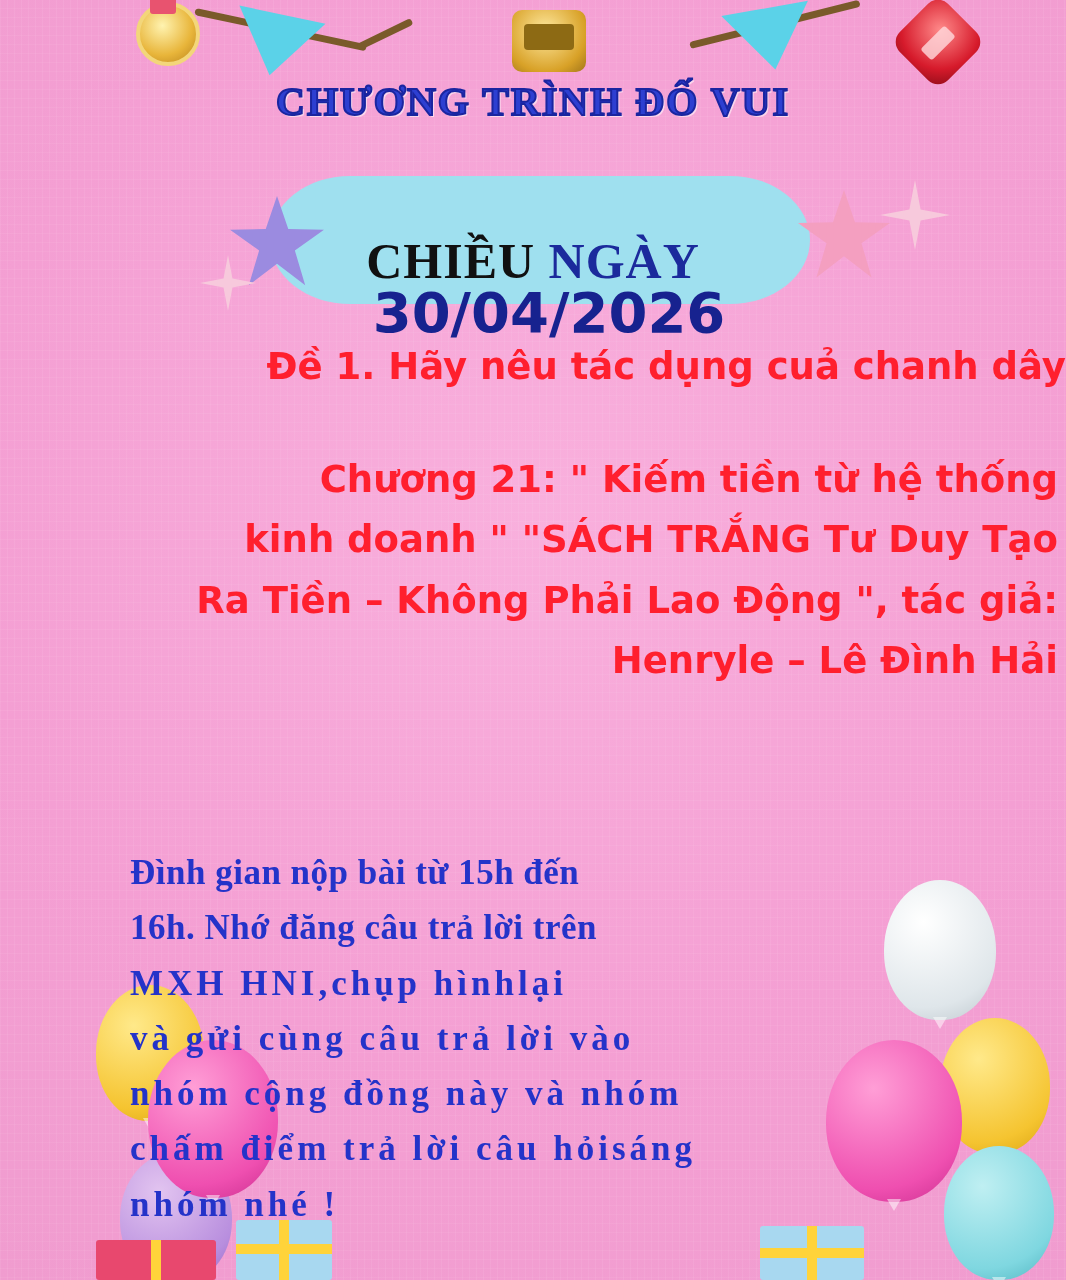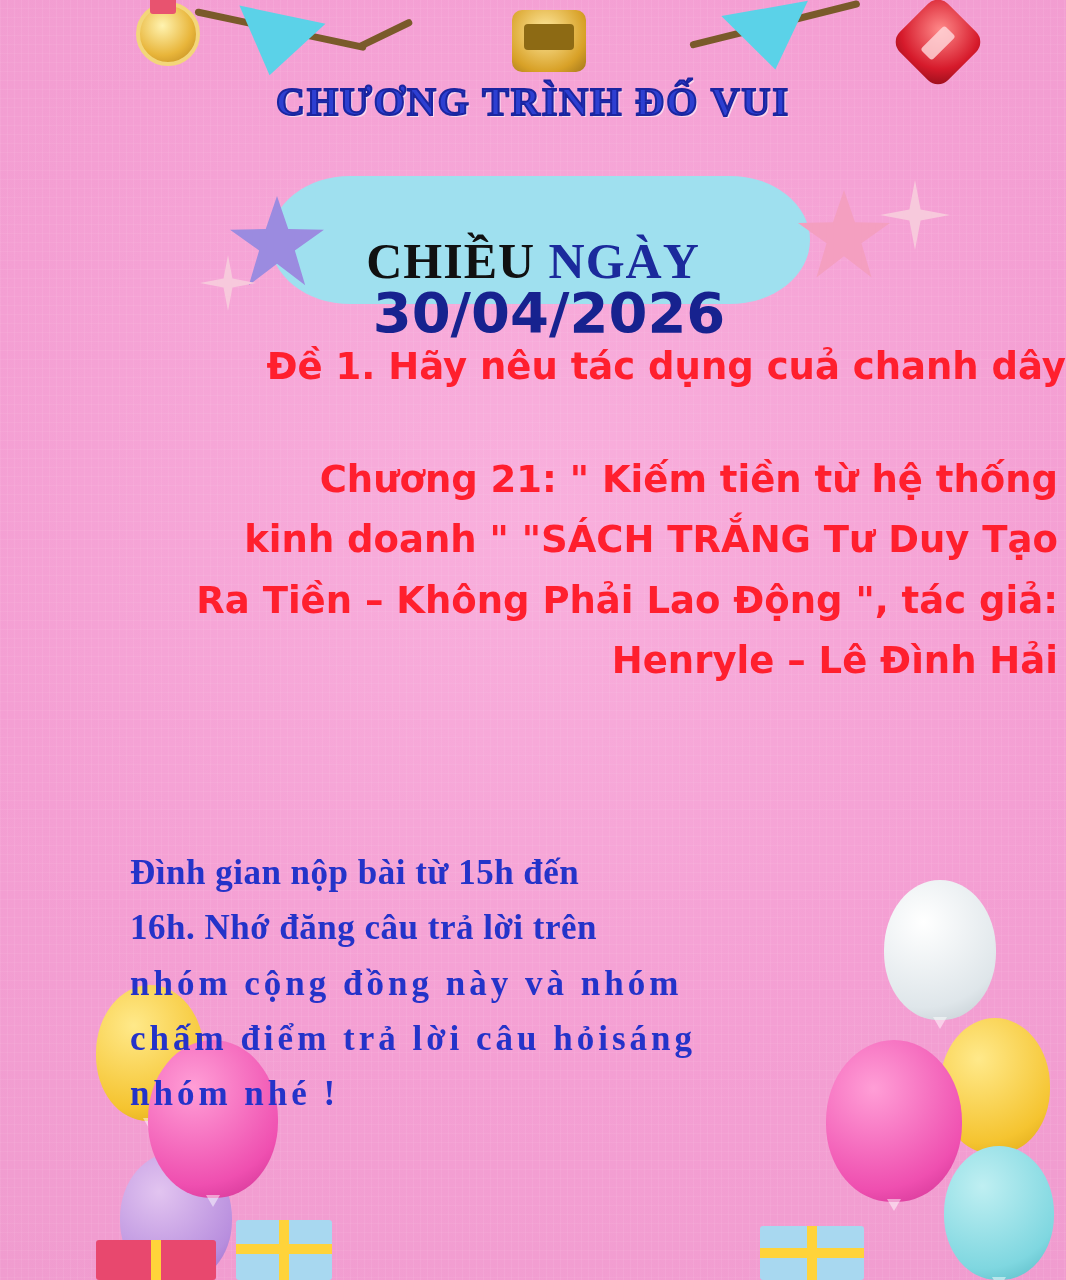--- a/index.html
+++ b/index.html
@@ -252,18 +252,20 @@
   <div class="q-block q2">
     <div>Chương 21:  "   Kiếm tiền từ hệ thống</div>
     <div>kinh doanh  "  "SÁCH TRẮNG Tư Duy Tạo</div>
     <div>Ra Tiền – Không Phải Lao Động ", tác giả:</div>
     <div>Henryle – Lê Đình Hải</div>
   </div>
 
   <div class="note">
     <div>Đình gian nộp bài từ 15h đến</div>
     <div>16h. Nhớ đăng câu trả lời trên</div>
+    <div class="spaced">MXH HNI,chụp hìnhlại</div>
+    <div class="spaced">và gửi cùng câu trả lời vào</div>
     <div class="spaced">nhóm cộng đồng này và nhóm</div>
     <div class="spaced">chấm điểm trả lời câu hỏisáng</div>
     <div class="spaced">nhóm nhé !</div>
   </div>
 
 </div>
 
 </body></html>

